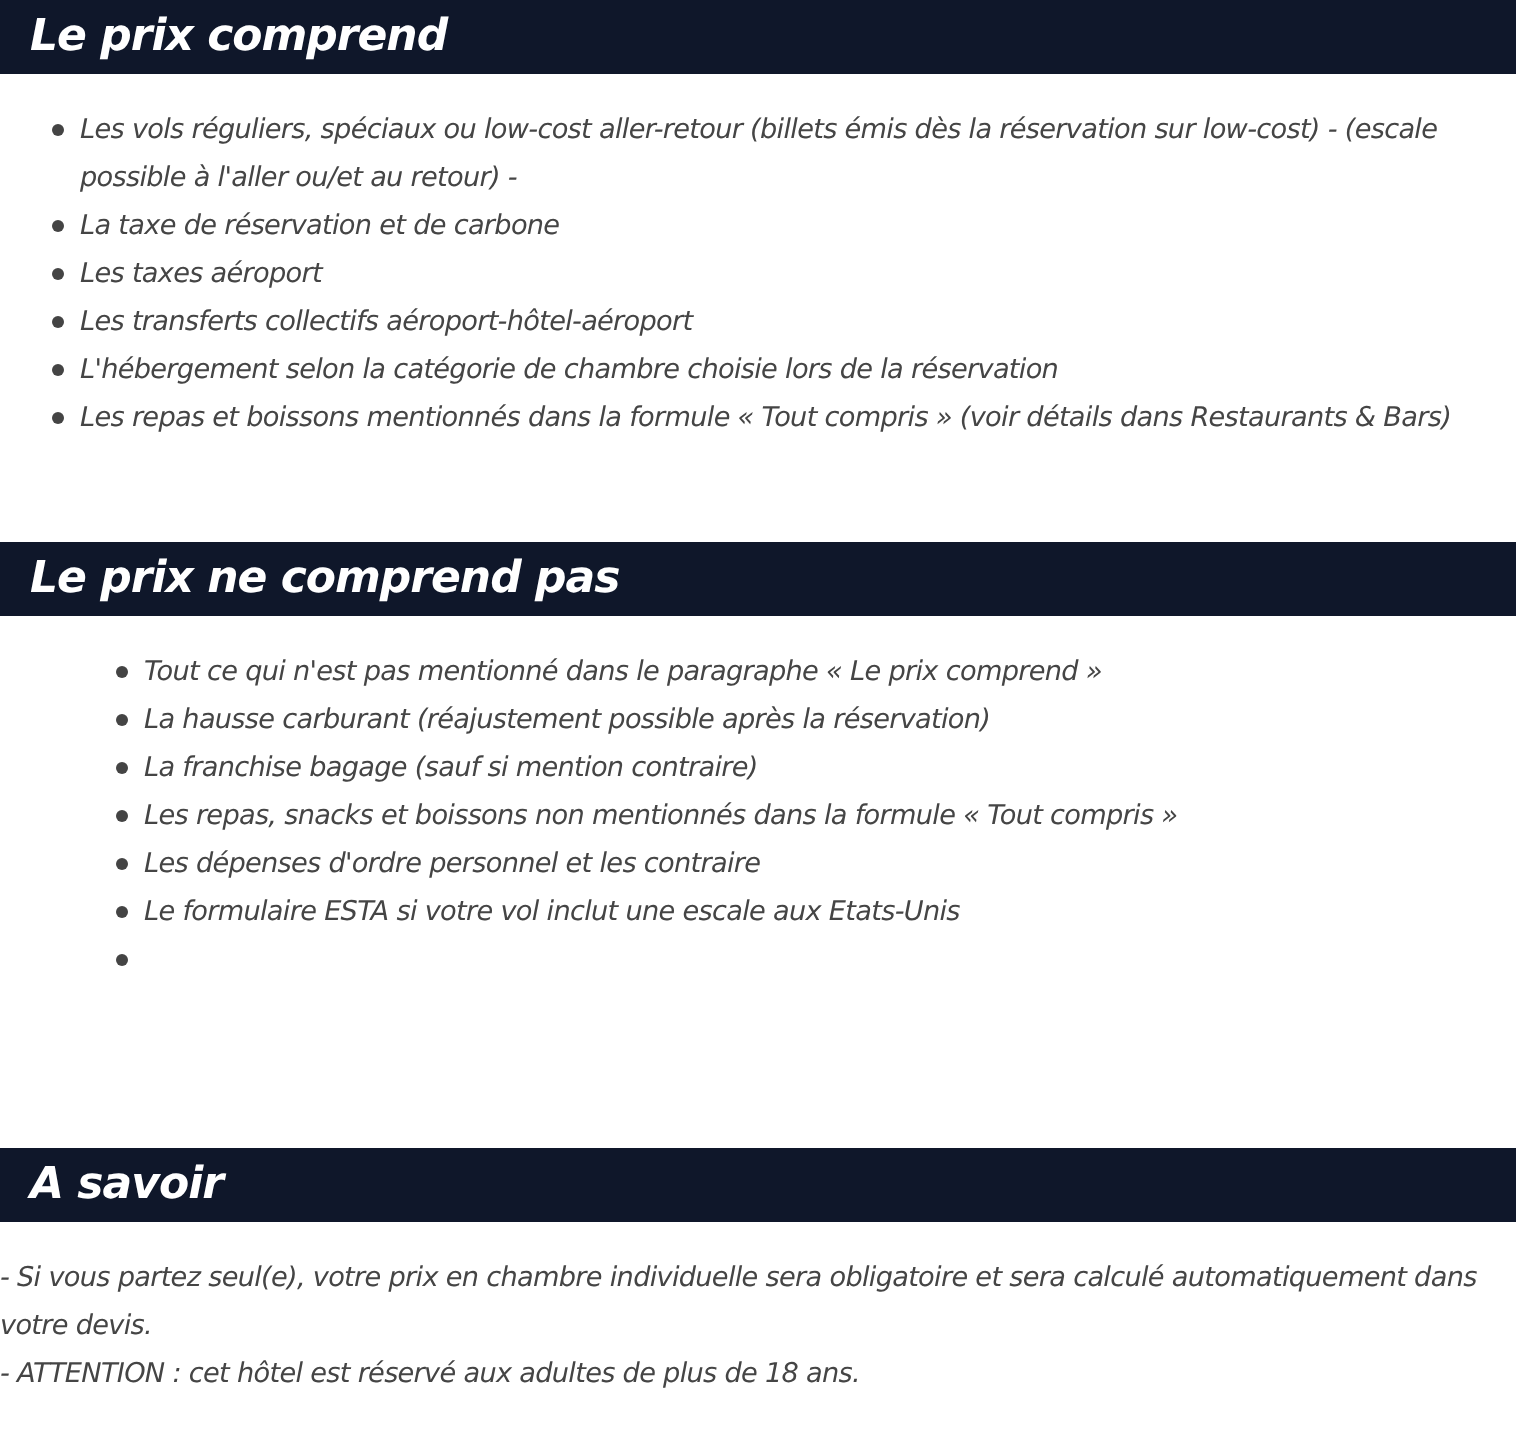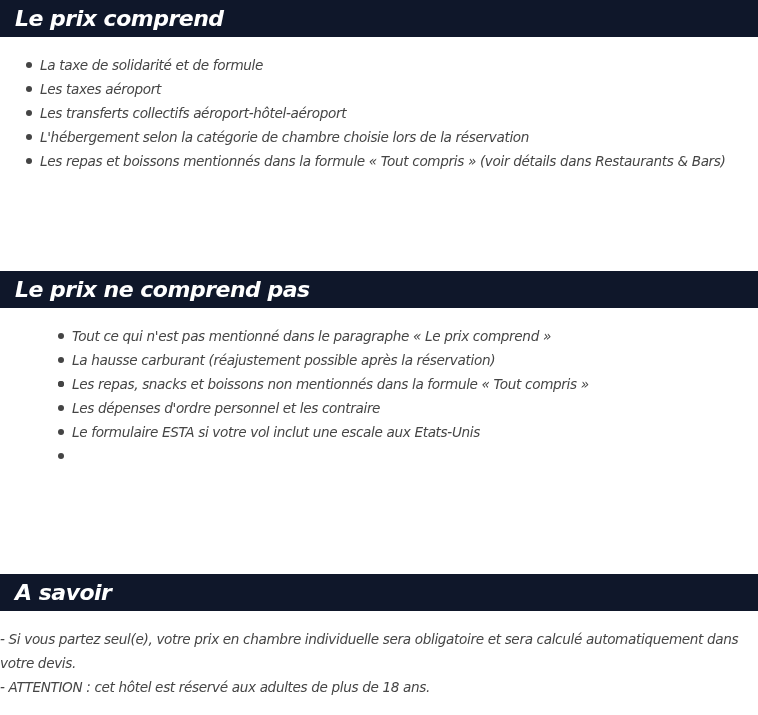--- a/index.html
+++ b/index.html
@@ -38,32 +38,33 @@
       font-style: italic; font-size: 13.6px; line-height: 24px;
       color: #454545; letter-spacing: -0.35px;
       font-family: "DejaVu Sans", sans-serif;
     }
   </style>
 </head>
 <body>
 
 <div class="section-header" style="top:0px;">Le prix comprend</div>
 <ul class="items" style="top:53px;">
-  <li><span class="bullet"></span><span>La taxe de solidarité et de formule</span></li>
+  <li><span class="bullet"></span><span>Les vols réguliers,  spéciaux ou low-cost aller-retour (billets émis dès la réservation sur low-cost) - (escale possible à l'aller ou/et au retour) -</span></li>
+  <li><span class="bullet"></span><span>La taxe de réservation et de carbone</span></li>
   <li><span class="bullet"></span><span>Les taxes aéroport</span></li>
   <li><span class="bullet"></span><span>Les transferts collectifs aéroport-hôtel-aéroport</span></li>
   <li><span class="bullet"></span><span>L'hébergement selon la catégorie de chambre choisie lors de la réservation</span></li>
   <li><span class="bullet"></span><span>Les repas et boissons mentionnés dans la formule « Tout compris » (voir détails dans Restaurants &amp; Bars)</span></li>
 </ul>
 
 <div class="section-header" style="top:271px;">Le prix ne comprend pas</div>
 <ul class="items" style="top:324px;padding-left:32px;">
   <li><span class="bullet"></span><span>Tout ce qui n'est pas mentionné dans le paragraphe « Le prix comprend »</span></li>
   <li><span class="bullet"></span><span>La hausse carburant (réajustement possible après la réservation)</span></li>
-  <li><span class="bullet"></span></li>
+  <li><span class="bullet"></span><span>La franchise bagage (sauf si mention contraire)</span></li>
   <li><span class="bullet"></span><span>Les repas, snacks et boissons non mentionnés dans la formule « Tout compris »</span></li>
   <li><span class="bullet"></span><span>Les dépenses d'ordre personnel et les contraire</span></li>
   <li class="gap"><span class="bullet"></span><span>Le formulaire ESTA si votre vol inclut une escale aux Etats-Unis</span></li>
   <li class="gap"><span class="bullet"></span></li>
 </ul>
 
 <div class="section-header" style="top:574px;font-style:italic;">A savoir</div>
 <div class="note" style="top:627px;">- Si vous partez seul(e), votre prix en chambre individuelle sera obligatoire et sera calculé automatiquement dans votre devis.</div>
 <div class="note" style="top:675px;">- ATTENTION : cet hôtel est réservé aux adultes de plus de 18 ans.</div>
 

